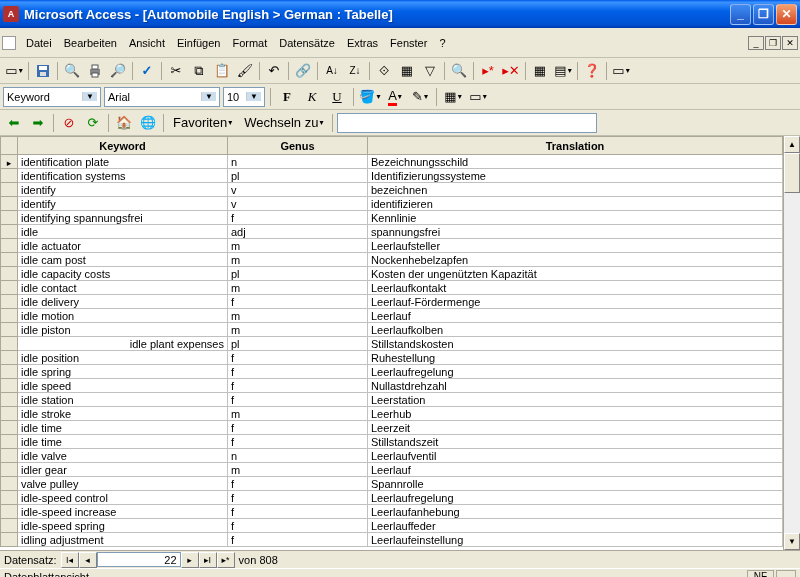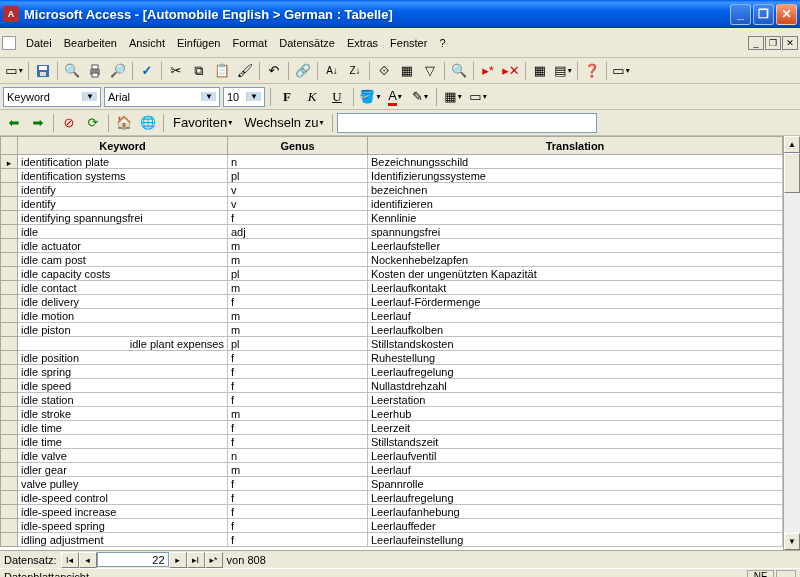--- a/index.html
+++ b/index.html
@@ -40,21 +40,21 @@
 td.row-sel { background: #ece9d8; border: 1px solid #aca899; width: 17px; text-align: center; }
 td.row-sel.current::before { content: "▸"; font-size: 9px; }
 .vscroll { width: 17px; background: #ece9d8; border-left: 1px solid #aca899; display: flex; flex-direction: column; }
 .vscroll .sbtn { height: 17px; background: #ece9d8; border: 1px solid #fff; border-right-color: #808080; border-bottom-color: #808080; font-size: 8px; display: flex; align-items: center; justify-content: center; }
 .vscroll .track { flex: 1; background: #efefef; }
 .vscroll .thumb { height: 40px; background: #ece9d8; border: 1px solid #fff; border-right-color: #808080; border-bottom-color: #808080; }
 
 .navbar { height: 18px; background: #ece9d8; display: flex; align-items: center; border-top: 1px solid #aca899; font-size: 11px; }
 .navbar .lbl { padding: 0 4px; }
 .nav-btn { width: 18px; height: 16px; background: #ece9d8; border: 1px solid #fff; border-right-color: #808080; border-bottom-color: #808080; font-size: 9px; display: flex; align-items: center; justify-content: center; }
-.rec-input { width: 72px; height: 15px; background: #fff; border: 1px solid #7f9db9; text-align: right; padding: 0 3px; font-size: 11px; }
+.rec-input { width: 84px; height: 15px; background: #fff; border: 1px solid #7f9db9; text-align: right; padding: 0 3px; font-size: 11px; }
 
 .statusbar { height: 17px; background: #ece9d8; border-top: 1px solid #fff; display: flex; align-items: center; padding: 0 4px; font-size: 11px; }
 .statusbar .right { margin-left: auto; display: flex; gap: 2px; }
 .status-cell { border: 1px solid #aca899; padding: 0 6px; height: 14px; font-size: 10px; }
 
 .icon-svg { width: 16px; height: 16px; }
 </style>
 </head>
 <body>
 

